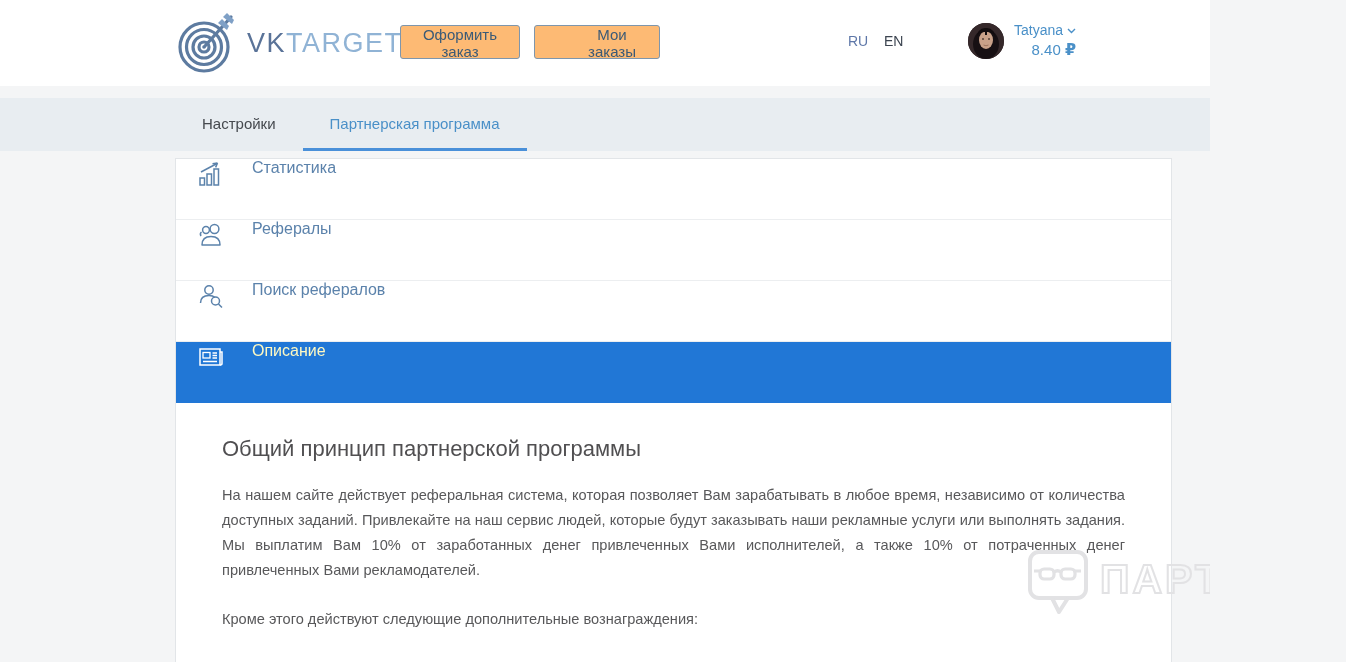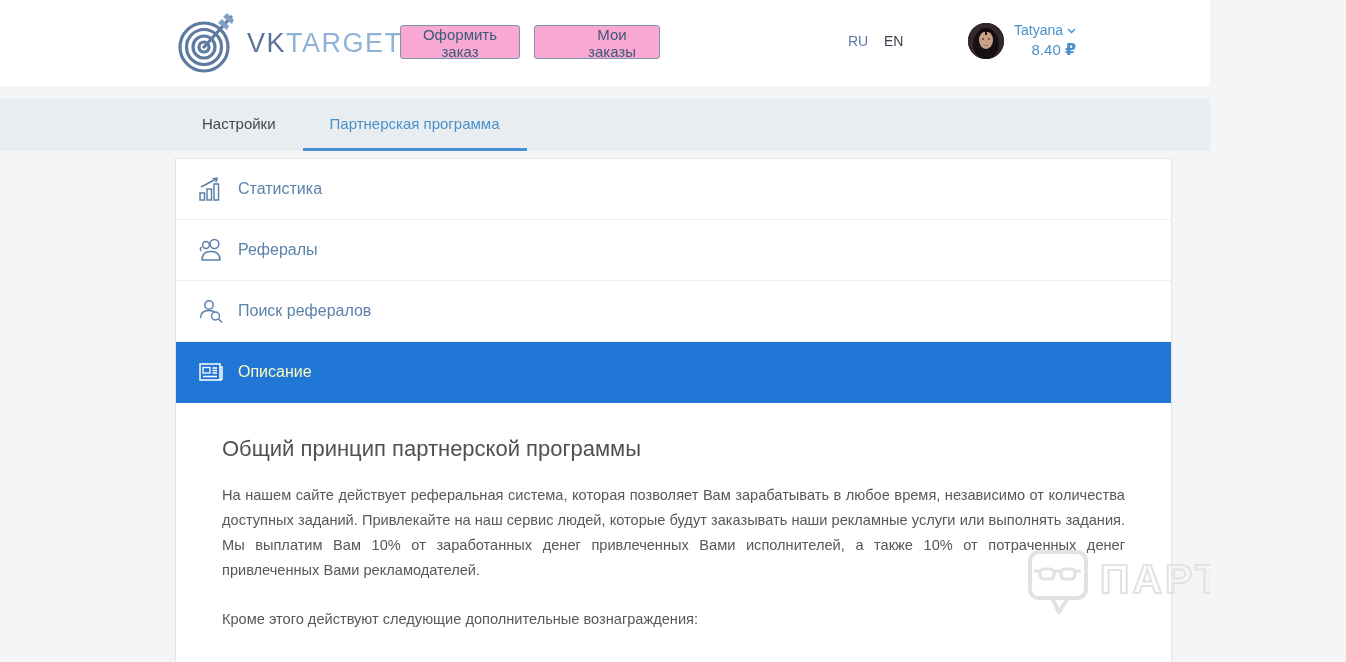--- a/index.html
+++ b/index.html
@@ -6,21 +6,21 @@
   body{font-family:"Liberation Sans","DejaVu Sans",sans-serif;background:#f4f5f6;}
   .root{position:relative;width:1210px;height:662px;overflow:hidden;background:#f4f5f6;}
 
   
   .header{position:absolute;left:0;top:0;width:1346px;height:86px;background:#ffffff;}
   .logo{position:absolute;left:175px;top:10px;display:flex;align-items:center;cursor:pointer;}
   .logo svg{display:block;}
   .logo-text{margin-left:8px;font-size:27px;letter-spacing:1.5px;}
   .logo-vk{color:#5a7398;}
   .logo-target{color:#90b3d5;}
-  .hdr-btn{position:absolute;top:25px;height:34px;background:#f9a8d4;border:1px solid #7e96ac;
+  .hdr-btn{position:absolute;top:25px;height:34px;background:#fdba74;border:1px solid #7e96ac;
     border-radius:3px;color:#3b5a76;font-size:15px;font-family:inherit;padding:0 18px;cursor:pointer;}
   .btn-order{left:400px;width:120px;}
   .btn-myorders{left:534px;width:126px;padding-left:48px;}
   .lang{position:absolute;top:33px;font-size:14px;cursor:pointer;}
   .lang-ru{left:848px;color:#5e77a8;}
   .lang-en{left:884px;color:#3c4450;}
   .avatar{position:absolute;left:968px;top:23px;width:36px;height:36px;border-radius:50%;
     overflow:hidden;cursor:pointer;background:#2b2326;}
   .userbox{position:absolute;left:1014px;top:20px;line-height:20px;text-align:right;}
   .username{color:#4a90c8;font-size:14px;cursor:pointer;white-space:nowrap;}
@@ -31,22 +31,22 @@
   
   .tabbar{position:absolute;left:0;top:98px;width:1346px;height:53px;background:#e8edf1;
     box-sizing:border-box;padding-left:175px;display:flex;}
   .tab{height:53px;line-height:51px;padding:0 27px;font-size:15px;color:#45494e;cursor:pointer;
     box-sizing:border-box;}
   .tab.active{color:#4a90c8;border-bottom:3px solid #4a90d9;}
 
   
   .panel{position:absolute;left:175px;top:158px;width:997px;height:520px;background:#ffffff;
     border:1px solid #e2e5e8;box-sizing:border-box;}
-  .menu-item{height:60px;border-bottom:1px solid #eceef0;display:flex;align-items:center;
-    padding-left:20px;cursor:pointer;}
+  .menu-item{height:60px;border-bottom:1px solid #eceef0;display:flex;
+    padding-left:20px;cursor:pointer;gap:14px;}
   .menu-item .mi-icon{width:30px;height:30px;display:flex;align-items:center;justify-content:center;}
   .menu-item .mi-label{margin-left:12px;font-size:16px;color:#5b82ab;}
   .menu-item.active{background:#2177d6;border-bottom:1px solid #2177d6;}
   .menu-item.active .mi-label{color:#fef9c3;}
 
   
   .content{padding:33px 46px 0 46px;}
   .content h1{margin:0;font-size:22px;font-weight:400;color:#504f51;}
   .content .para{margin-top:21px;font-size:14.6px;line-height:25px;color:#58585a;
     text-align:justify;}

